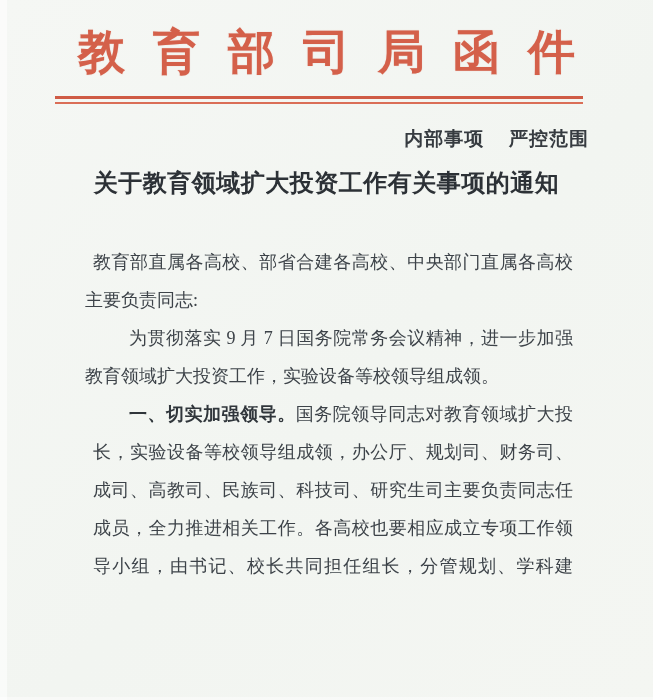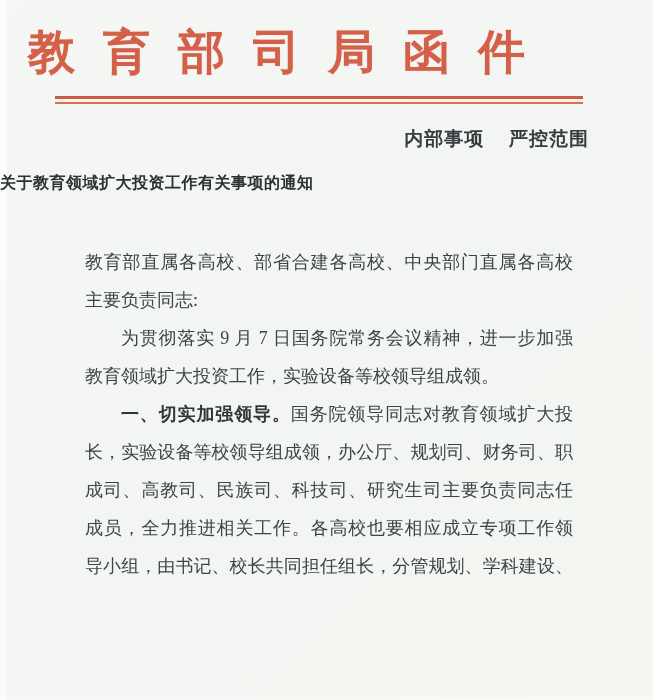--- a/index.html
+++ b/index.html
@@ -17,20 +17,21 @@
     position: absolute; left: 0; top: 0; width: 7px; height: 100%;
     background: rgba(255,255,255,0.55);
   }
   .scan-edge-bottom {
     position: absolute; left: 0; bottom: 0; width: 100%; height: 3px;
     background: rgba(255,255,255,0.45);
   }
   .letterhead {
     position: absolute;
     top: 22px; left: 0; width: 100%;
+    text-align: center;
     font-family: "Liberation Serif", "DejaVu Serif", serif;
     font-weight: bold;
     font-size: 47px;
     line-height: 60px;
     letter-spacing: 28px;
     padding-left: 28px;
     box-sizing: border-box;
     color: #d4604a;
     text-shadow: 0 0 1px rgba(212,96,74,0.4);
   }
@@ -48,42 +49,43 @@
     font-size: 19px;
     line-height: 24px;
     color: #363b40;
     white-space: pre;
     letter-spacing: 1px;
   }
   .doc-title {
     position: absolute;
     top: 166px; left: 0; width: 100%;
     margin: 0;
-    text-align: left;
+    text-align: center;
     font-family: "DejaVu Sans", "Liberation Sans", sans-serif;
     font-weight: bold;
-    font-size: 16px;
+    font-size: 24px;
     line-height: 34px;
     color: #2c3136;
     letter-spacing: 0.5px;
   }
   .doc-body {
     position: absolute;
     top: 243px; left: 85px; width: 488px;
     font-size: 18px;
     color: #3d4349;
   }
   .line {
     height: 38px;
     line-height: 38px;
     overflow: hidden;
   }
   .line.justify {
     text-align: justify;
     text-align-last: justify;
+    margin-left: 8px;
   }
   .line.indent { text-indent: 2em; }
   .bold-lead {
     font-family: "DejaVu Sans", "Liberation Sans", sans-serif;
     font-weight: bold;
     color: #30363b;
   }
 </style>
 </head>
 <body>

